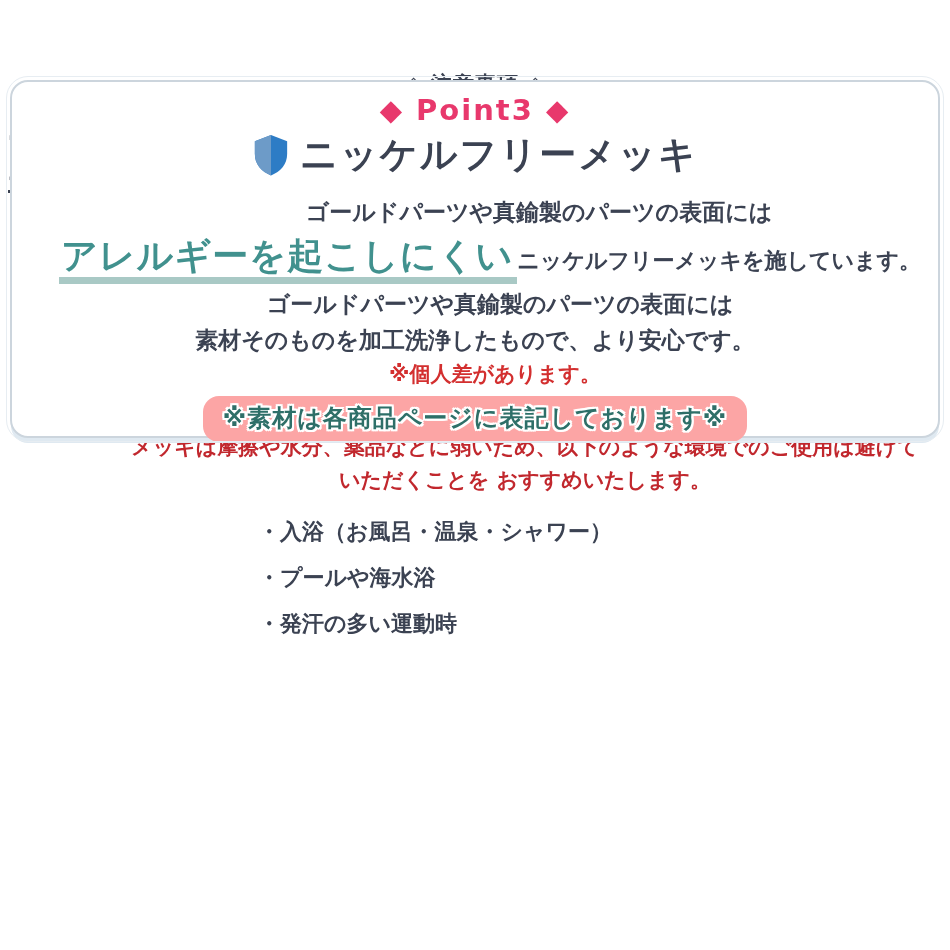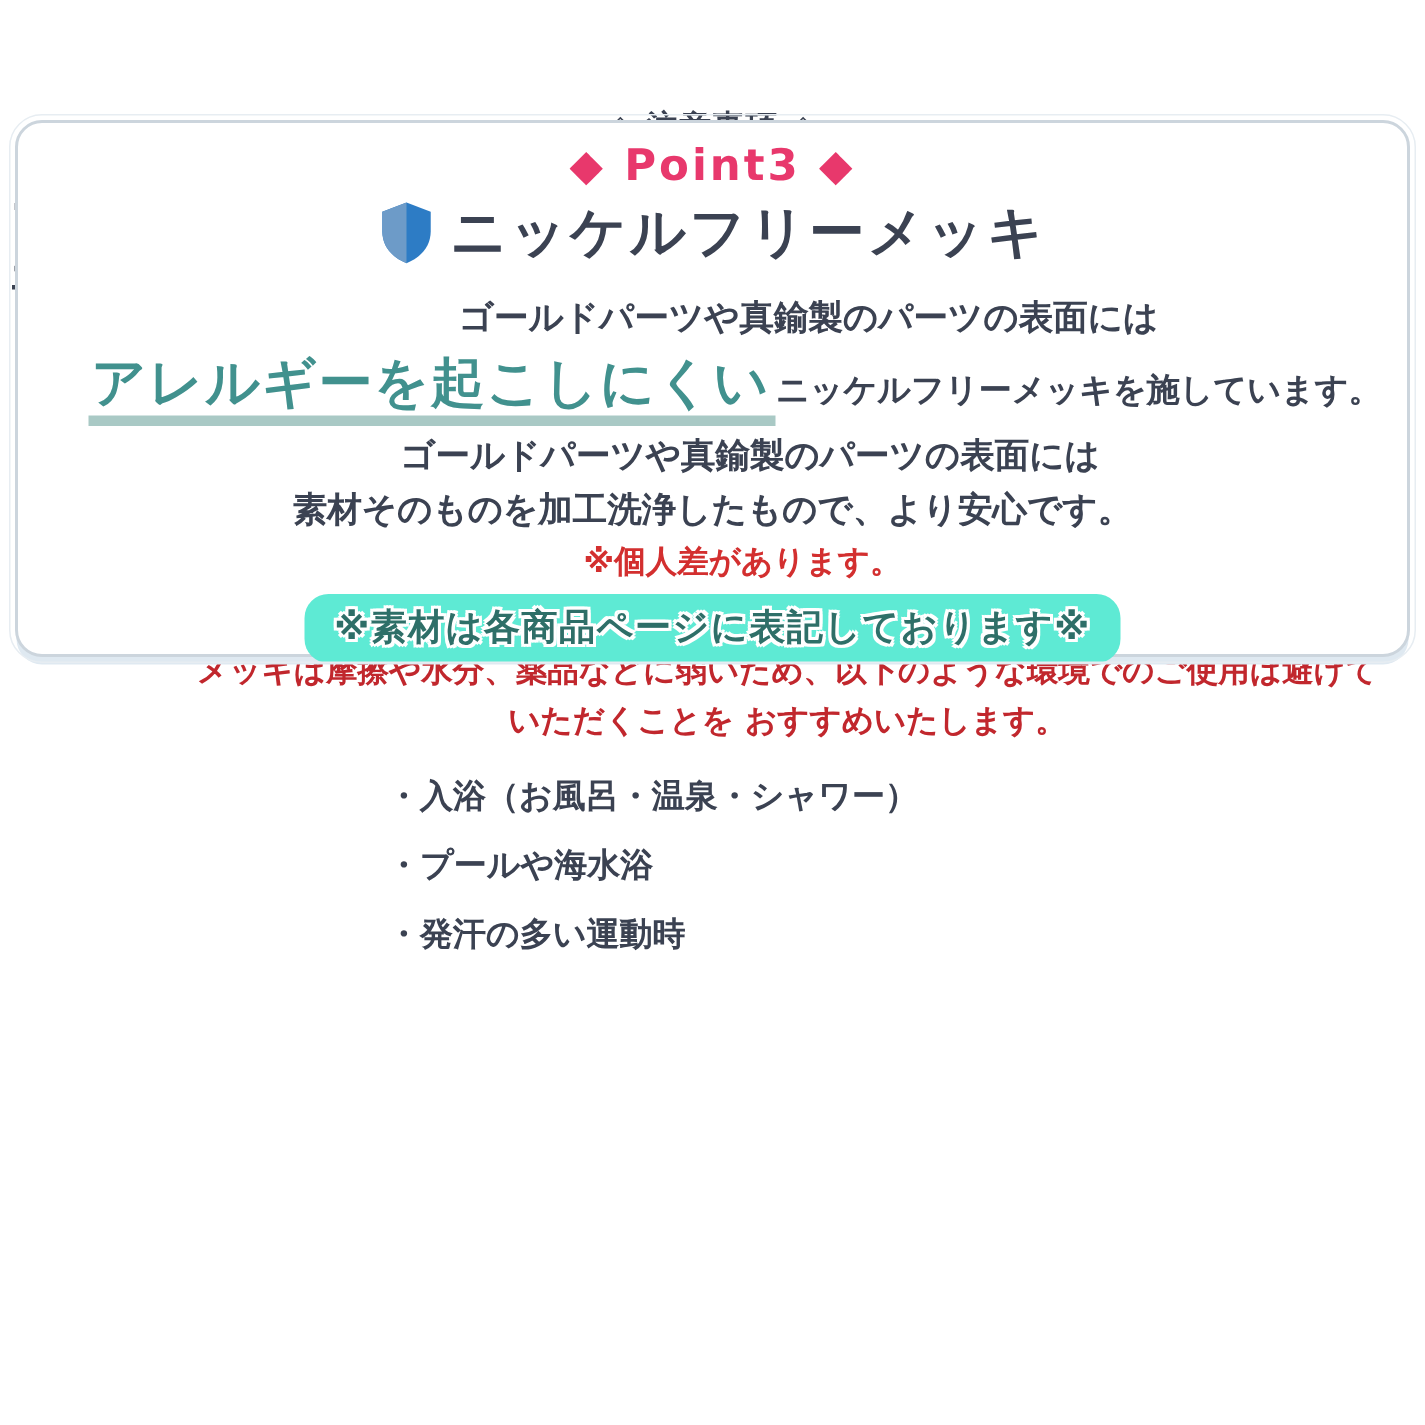--- a/index.html
+++ b/index.html
@@ -78,21 +78,21 @@
   .red-note {
     margin: 7px 0 4px;
     padding-left: 40px;
     font-size: 21px;
     line-height: 1.2;
     color: #d32f2f;
   }
   .pill {
     display: inline-block;
     margin-top: 5px;
-    background: #5eead4;
+    background: #fca5a5;
     color: #2e6f68;
     border-radius: 16px;
     padding: 6px 20px 8px;
     font-size: 24px;
     letter-spacing: 1px;
     text-shadow:
       -2px -2px 0 #fff, 2px -2px 0 #fff, -2px 2px 0 #fff, 2px 2px 0 #fff,
       0 -2px 0 #fff, 0 2px 0 #fff, -2px 0 0 #fff, 2px 0 0 #fff;
   }
 

